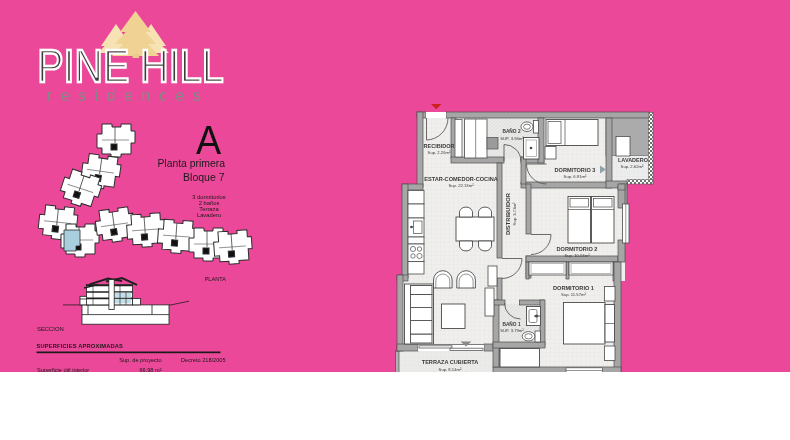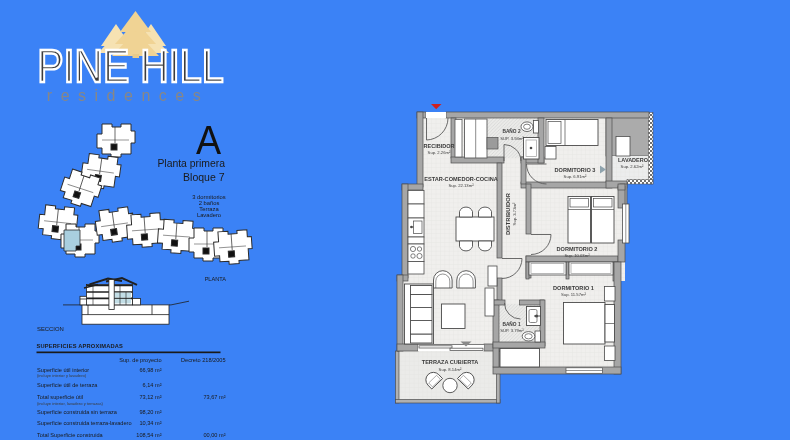--- a/index.html
+++ b/index.html
@@ -1,16 +1,16 @@
 <!DOCTYPE html>
 <html><head>
 <meta charset="utf-8">
 <style>
 html,body{margin:0;padding:0;background:#fff;}
-#page{position:relative;width:790px;height:440px;overflow:hidden;background:#3b82f6;font-family:"Liberation Sans",sans-serif;}
+#page{position:relative;width:790px;height:372px;overflow:hidden;background:#ec4899;font-family:"Liberation Sans",sans-serif;}
 svg text{font-family:"Liberation Sans",sans-serif;}
 </style>
 </head>
 <body>
 <div id="page">
 <svg width="790" height="440" viewBox="0 0 790 440" xmlns="http://www.w3.org/2000/svg">
 <defs>
 <pattern id="grid" width="4.4" height="4.4" patternUnits="userSpaceOnUse">
 <path d="M4.4,0H0V4.4" fill="none" stroke="#e2e1df" stroke-width="0.6"></path>
 </pattern>

